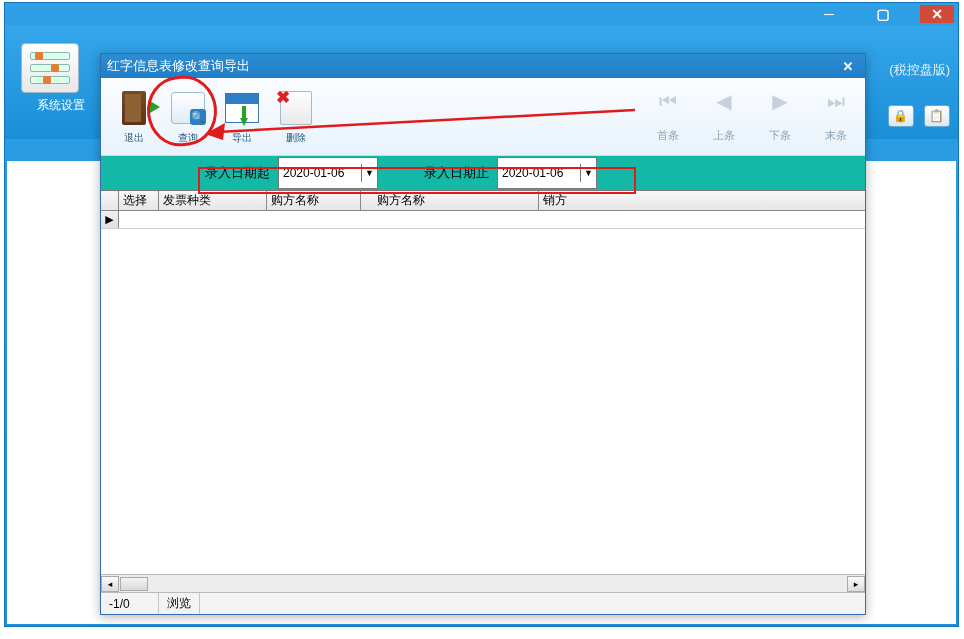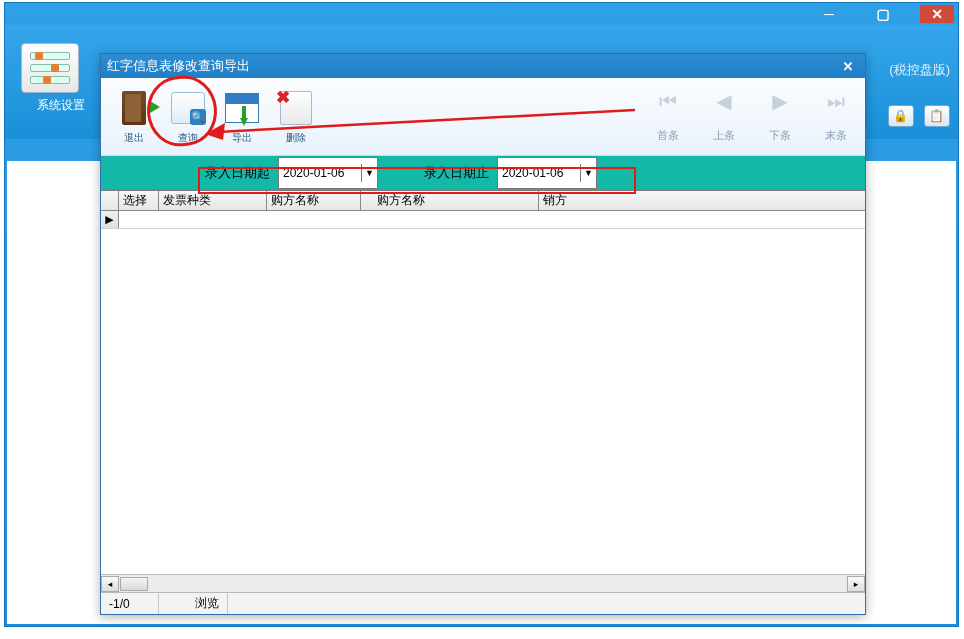--- a/index.html
+++ b/index.html
@@ -224,21 +224,21 @@
   .hscroll{
     position:absolute;left:0;right:0;bottom:0;height:18px;
     background:#ececec;border-top:1px solid #bbb;
     display:flex;align-items:center;
   }
   .hs-btn{width:18px;height:16px;background:linear-gradient(#fafafa,#ddd);border:1px solid #aaa;display:flex;align-items:center;justify-content:center;font-size:9px;}
   .hs-thumb{width:28px;height:14px;background:linear-gradient(#f4f4f4,#d8d8d8);border:1px solid #aaa;margin-left:1px;}
 
   .status-bar{
     height:22px;border-top:1px solid #b9b9b9;background:#f3f3f3;
-    display:flex;align-items:center;font-size:12px;gap:28px;
+    display:flex;align-items:center;font-size:12px;
   }
   .sb-cell{border-right:1px solid #c6c6c6;padding:0 8px;height:100%;display:flex;align-items:center;}
   .sb-cell.n{width:58px;}
 
   
   .ann{position:absolute;pointer-events:none;z-index:50;}
   .ann-circle{
     left:147px; top:76px;
     width:70px;height:70px;
     border:3px solid #e11b1b;

